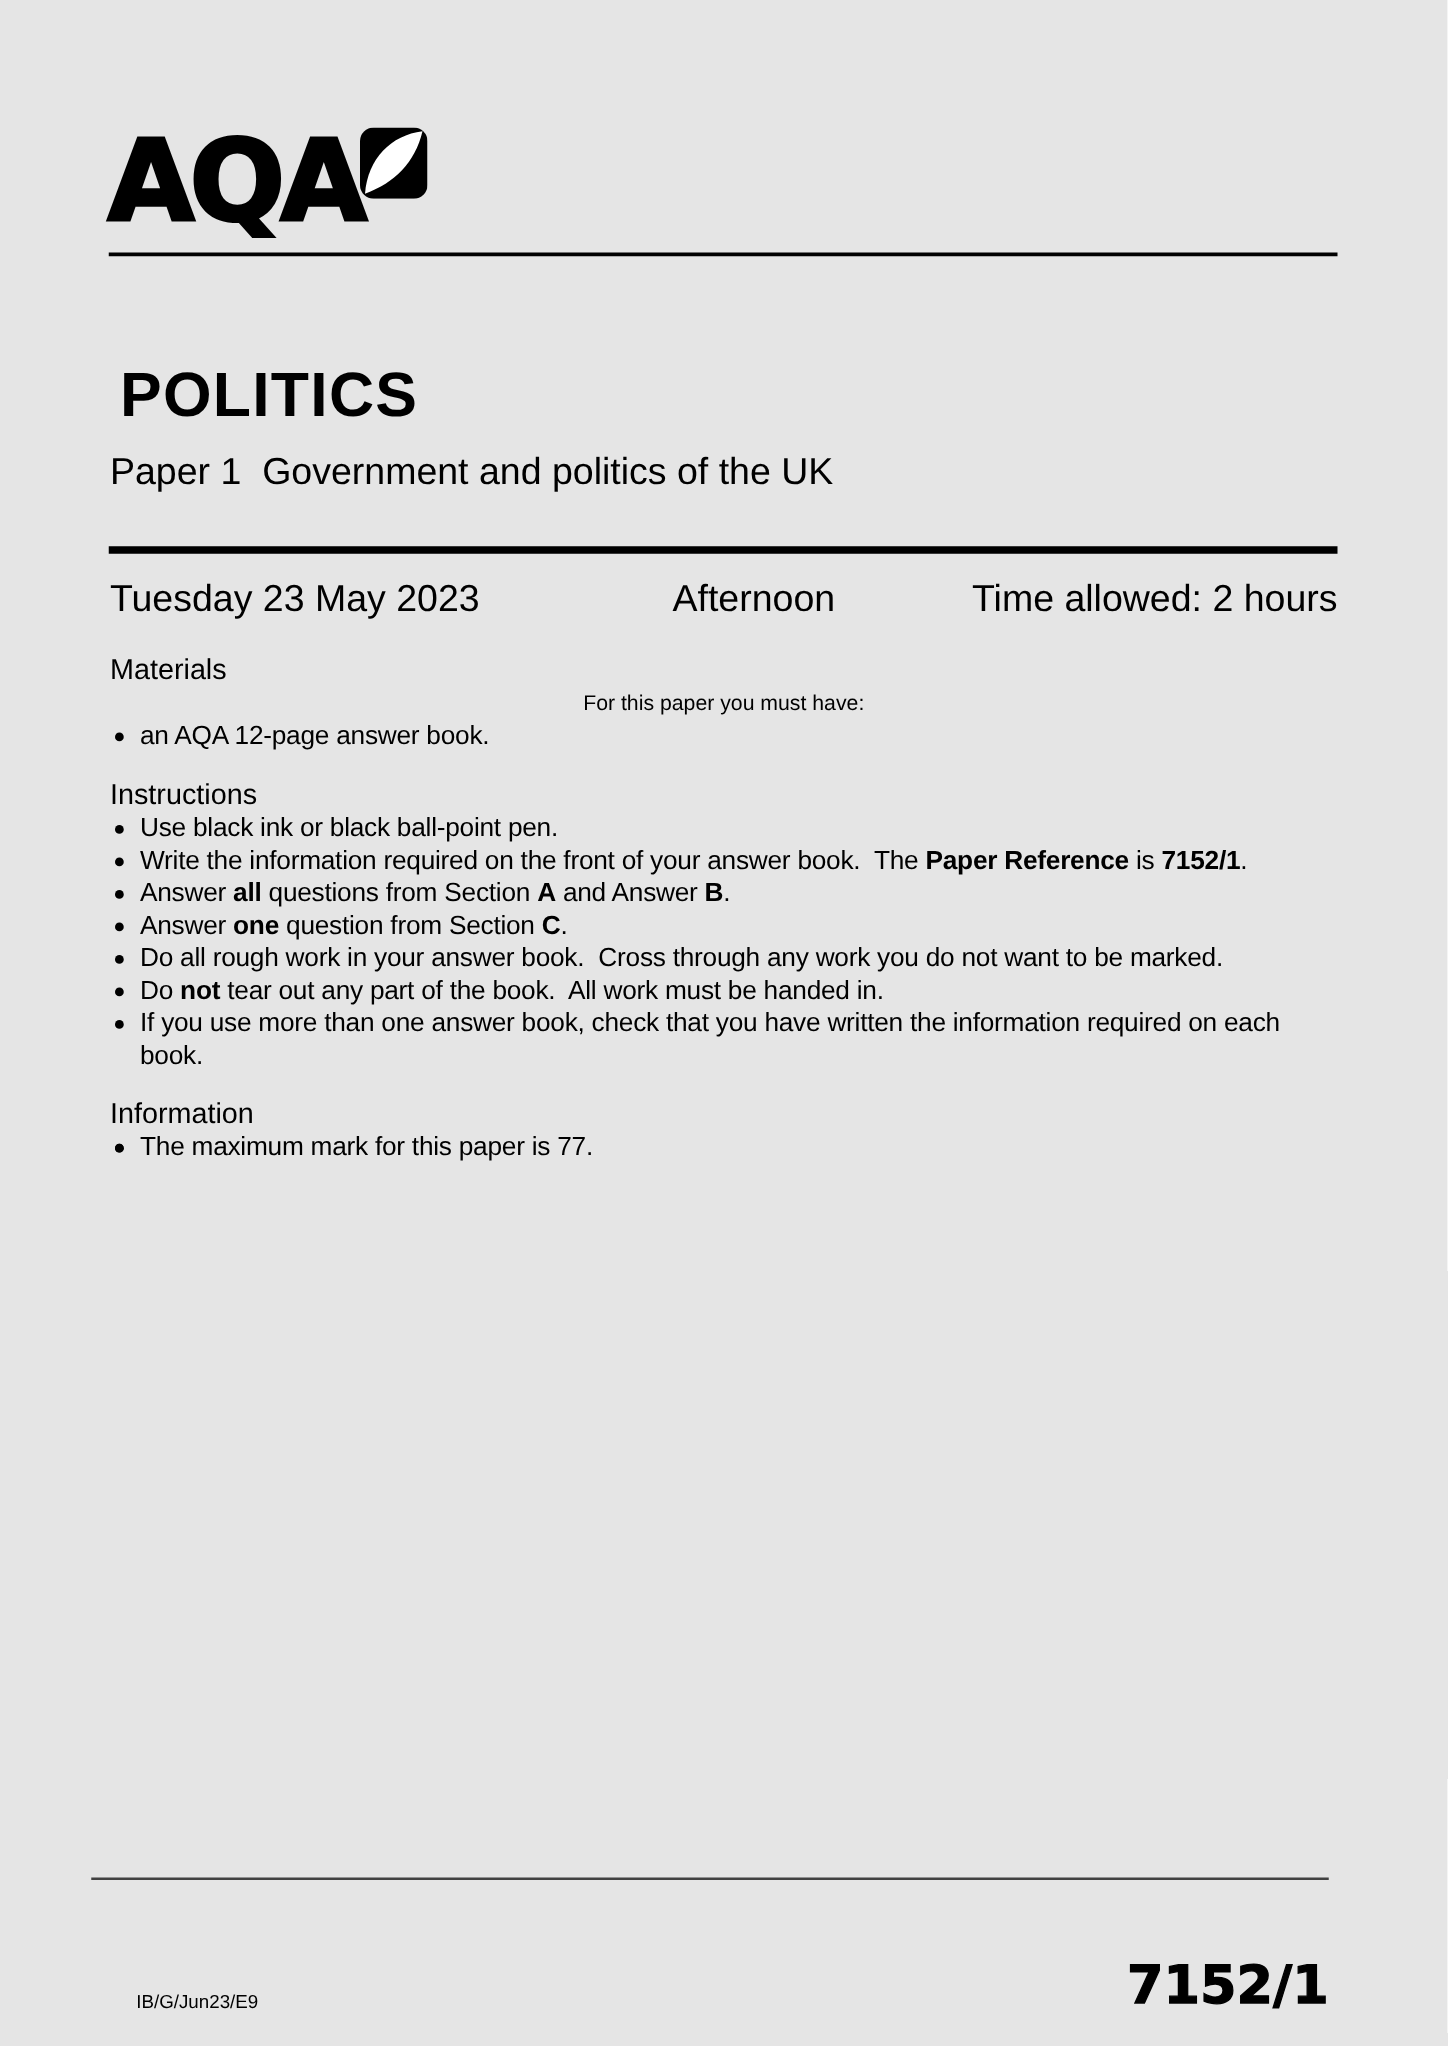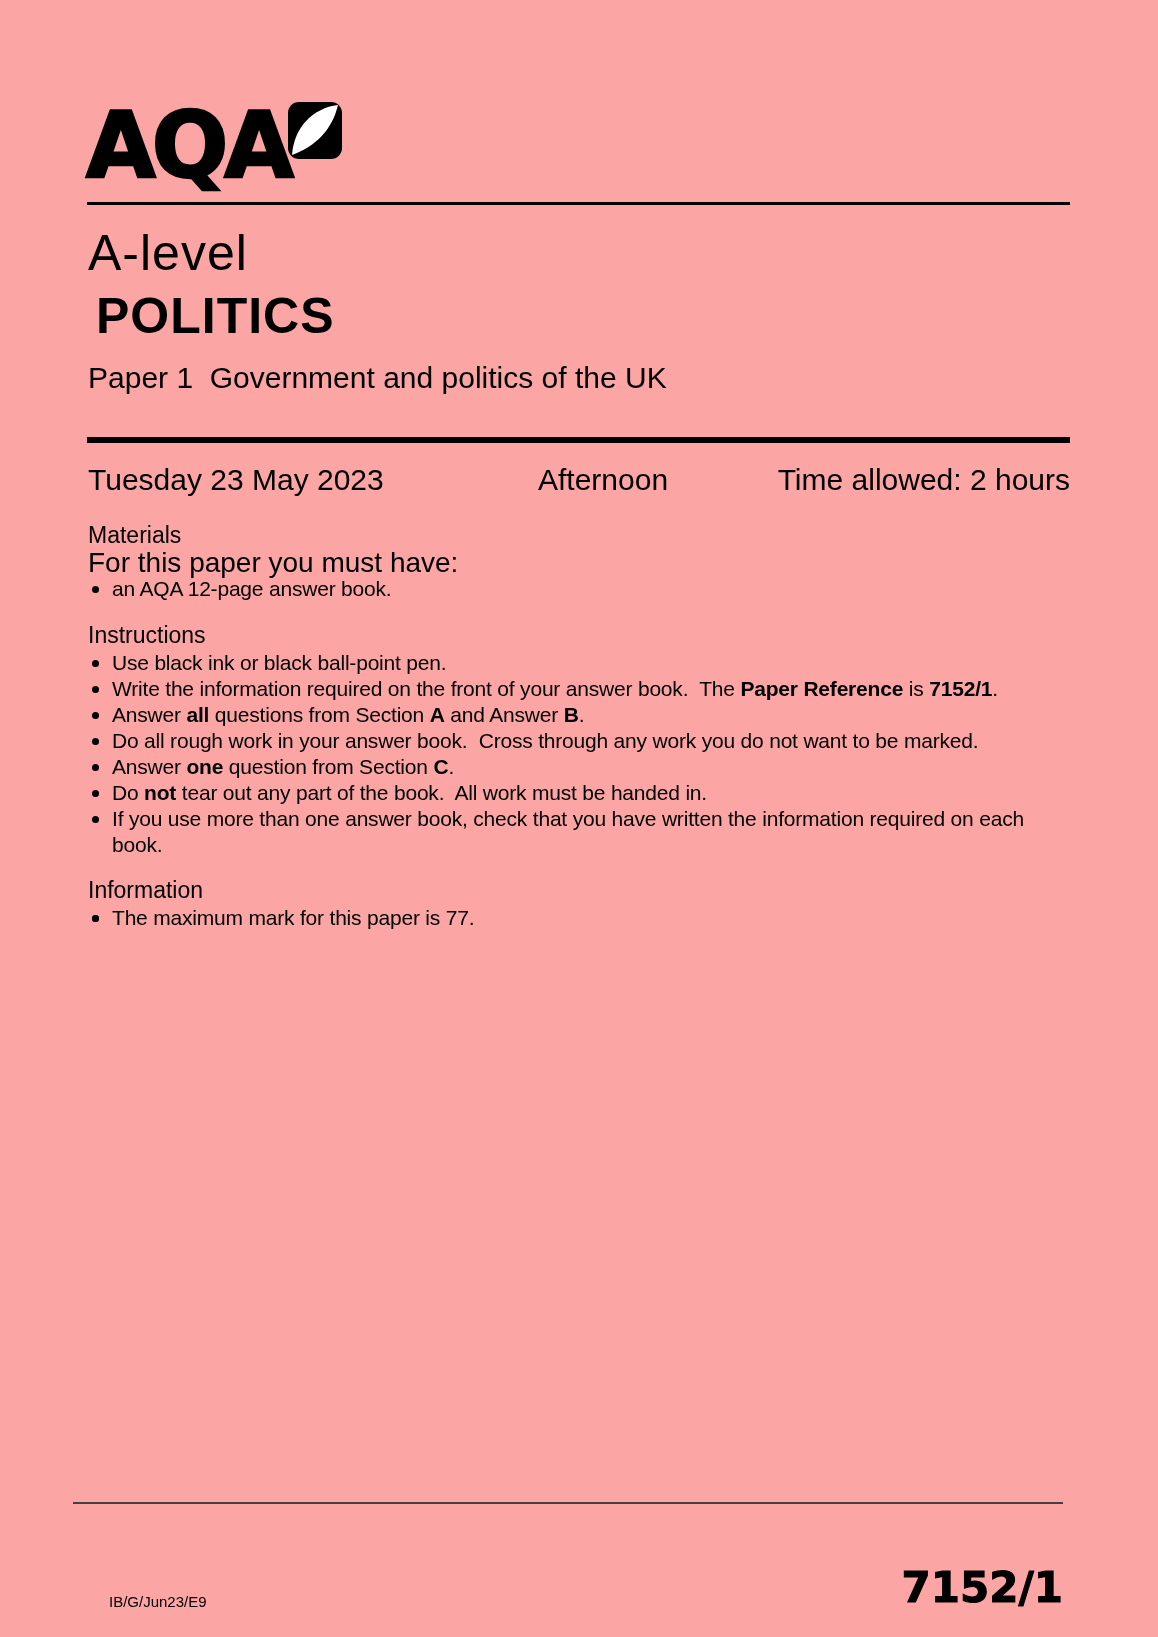--- a/index.html
+++ b/index.html
@@ -1,19 +1,19 @@
 <!DOCTYPE html>
 <html><head>
 <meta charset="utf-8">
 <style>
   html,body{margin:0;padding:0;background:#ffffff;}
   .page{
     position:relative;
     width:1158px;height:1637px;
-    background:#fca5a5;
+    background:#e5e5e5;
     font-family:"Liberation Sans", sans-serif;
     color:#000;
     overflow:hidden;
   }
   
   .logo-text{
     position:absolute;left:86px;top:100px;
     font-family:"DejaVu Sans", sans-serif;
     font-size:90px;line-height:92px;font-weight:700;
     letter-spacing:-4px;
@@ -49,21 +49,21 @@
   
   .info-section{position:absolute;left:88px;width:982px;}
   .sec-materials{top:521px;}
   .sec-instructions{top:621px;}
   .sec-information{top:876px;}
   .info-section h3{
     margin:0 0 1px 0;
     font-size:23px;line-height:28px;font-weight:400;
   }
   .info-section .intro{
-    margin:0;font-size:28px;line-height:26px;white-space:pre-wrap;
+    margin:0;font-size:17px;line-height:26px;white-space:pre-wrap;text-align:center;
   }
   .info-section ul{margin:0;padding:0;list-style:none;}
   .info-section li{
     position:relative;margin:0;padding:0 0 0 24px;
     font-size:21px;line-height:26px;letter-spacing:-0.2px;
   }
   .info-section li .dot{
     position:absolute;left:4px;top:10px;width:7px;height:7px;
     border-radius:50%;background:#000;
   }
@@ -87,21 +87,20 @@
 <div class="page">
 
   <span class="logo-text">AQA</span>
   <svg class="leaf" viewBox="0 0 54 57" aria-hidden="true">
     <rect x="0" y="0" width="54" height="57" rx="11" fill="#000"></rect>
     <path d="M4 53 C 6 25 25 6 50 3 C 44 28 28 44 4 53 Z" fill="#fff"></path>
   </svg>
 
   <div class="rule rule-header"></div>
 
-  <h2 class="qual">A-level</h2>
   <h1 class="subject">POLITICS</h1>
   <h2 class="paper-line">Paper 1  Government and politics of the UK</h2>
 
   <div class="rule rule-thick"></div>
 
   <div class="session-row">
     <span class="date">Tuesday 23 May 2023</span>
     <span class="daypart">Afternoon</span>
     <span class="allowed">Time allowed: 2 hours</span>
   </div>
@@ -113,22 +112,22 @@
         <li><span class="dot"></span><span class="li-text"><span>an AQA 12-page answer book.</span></span></li>
       </ul>
   </section>
 
   <section class="info-section sec-instructions">
     <h3>Instructions</h3>
     <ul>
         <li><span class="dot"></span><span class="li-text"><span>Use black ink or black ball-point pen.</span></span></li>
         <li><span class="dot"></span><span class="li-text"><span>Write the information required on the front of your answer book.  The </span><b>Paper Reference</b><span> is </span><b>7152/1</b><span>.</span></span></li>
         <li><span class="dot"></span><span class="li-text"><span>Answer </span><b>all</b><span> questions from Section </span><b>A</b><span> and Answer </span><b>B</b><span>.</span></span></li>
+        <li><span class="dot"></span><span class="li-text"><span>Answer </span><b>one</b><span> question from Section </span><b>C</b><span>.</span></span></li>
         <li><span class="dot"></span><span class="li-text"><span>Do all rough work in your answer book.  Cross through any work you do not want to be marked.</span></span></li>
-        <li><span class="dot"></span><span class="li-text"><span>Answer </span><b>one</b><span> question from Section </span><b>C</b><span>.</span></span></li>
         <li><span class="dot"></span><span class="li-text"><span>Do </span><b>not</b><span> tear out any part of the book.  All work must be handed in.</span></span></li>
         <li><span class="dot"></span><span class="li-text"><span>If you use more than one answer book, check that you have written the information required on each book.</span></span></li>
       </ul>
   </section>
 
   <section class="info-section sec-information">
     <h3>Information</h3>
     <ul>
         <li><span class="dot"></span></li>
         <li><span class="dot"></span><span class="li-text"><span>The maximum mark for this paper is 77.</span></span></li>

